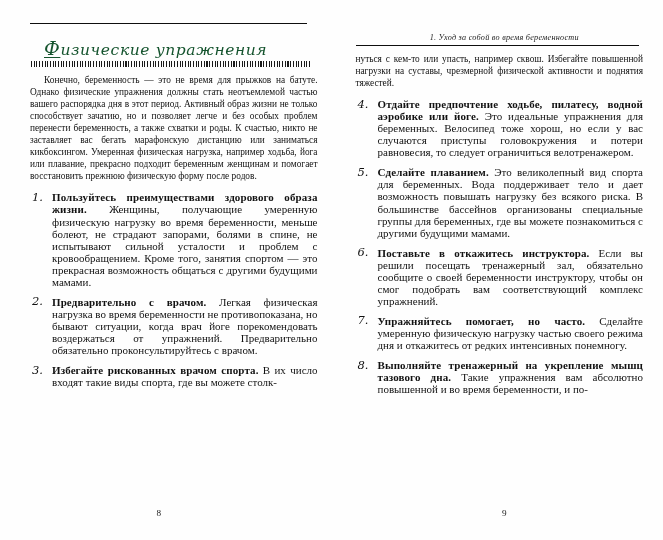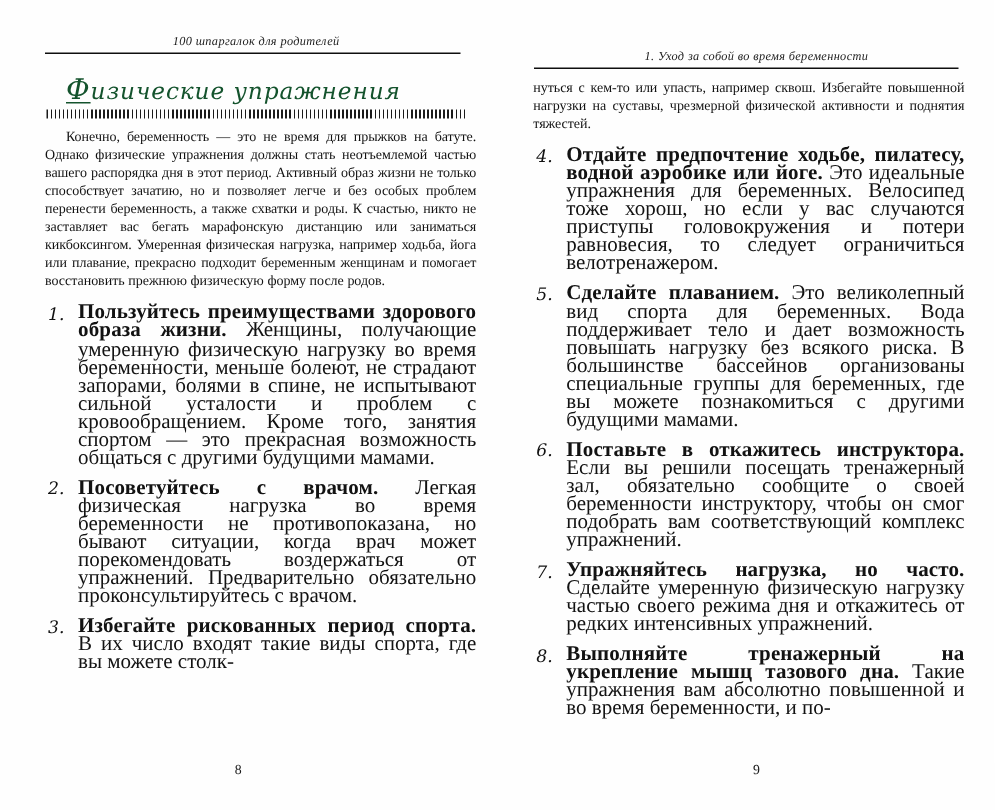--- a/index.html
+++ b/index.html
@@ -122,21 +122,21 @@
     width: 18px;
     font-family: "DejaVu Serif", "Liberation Serif", serif;
     font-style: italic;
     font-size: 11.5px;
     color: #111;
   }
   .item-text {
     margin: 0;
     text-align: justify;
     text-indent: 0;
-    font-size: 14px;
+    font-size: 11px;
     line-height: 12.05px;
     color: #121212;
   }
   .lead {
     font-weight: bold;
     letter-spacing: 0.1px;
   }
 
   
   .folio {
@@ -148,46 +148,45 @@
   .folio-left  { left: 0; right: 14px; text-align: center; }
   .folio-right { left: 14px; right: 0; text-align: center; }
 </style>
 </head>
 <body>
 
 <div class="spread">
 
   <div class="page page-left">
 
-    <div class="runhead runhead-left">100 шпаргалок для родителей</div>
     <div class="rule rule-left"></div>
 
     <div class="section-title">
       <span class="dropcap">Ф</span><span>изические упражнения</span>
     </div>
     <div class="hatch-rule"></div>
 
     <div class="col">
       <p class="body">Конечно, беременность — это не время для прыжков на батуте. Однако физические упражнения должны стать неотъемлемой частью вашего распорядка дня в этот период. Активный образ жизни не только способствует зачатию, но и позволяет легче и без особых проблем перенести беременность, а также схватки и роды. К счастью, никто не заставляет вас бегать марафонскую дистанцию или заниматься кикбоксингом. Умеренная физическая нагрузка, например ходьба, йога или плавание, прекрасно подходит беременным женщинам и помогает восстановить прежнюю физическую форму после родов.</p>
 
       <ol class="items">
 
         <li>
           <span class="marker">1.</span>
           <p class="item-text"><span class="lead">Пользуйтесь преимуществами здорового образа жизни.</span><span> Женщины, получающие умеренную физическую нагрузку во время беременности, меньше болеют, не страдают запорами, болями в спине, не испытывают сильной усталости и проблем с кровообращением. Кроме того, занятия спортом — это прекрасная возможность общаться с другими будущими мамами.</span></p>
         </li>
 
         <li>
           <span class="marker">2.</span>
-          <p class="item-text"><span class="lead">Посоветуйтесь с врачом.</span><span> Легкая физическая нагрузка во время беременности не противопоказана, но бывают ситуации, когда врач может порекомендовать воздержаться от упражнений. Предварительно обязательно проконсультируйтесь с врачом.</span></p>
+          <p class="item-text"><span class="lead">Предварительно с врачом.</span><span> Легкая физическая нагрузка во время беременности не противопоказана, но бывают ситуации, когда врач йоге порекомендовать воздержаться от упражнений. Предварительно обязательно проконсультируйтесь с врачом.</span></p>
         </li>
 
         <li>
           <span class="marker">3.</span>
-          <p class="item-text"><span class="lead">Избегайте рискованных период спорта.</span><span> В их число входят такие виды спорта, где вы можете столк-</span></p>
+          <p class="item-text"><span class="lead">Избегайте рискованных врачом спорта.</span><span> В их число входят такие виды спорта, где вы можете столк-</span></p>
         </li>
 
       </ol>
     </div>
 
     <div class="folio folio-left">8</div>
   </div>
 
   <div class="page page-right">
 
@@ -209,21 +208,21 @@
           <p class="item-text"><span class="lead">Сделайте плаванием.</span><span> Это великолепный вид спорта для беременных. Вода поддерживает тело и дает возможность повышать нагрузку без всякого риска. В большинстве бассейнов организованы специальные группы для беременных, где вы можете познакомиться с другими будущими мамами.</span></p>
         </li>
 
         <li>
           <span class="marker">6.</span>
           <p class="item-text"><span class="lead">Поставьте в откажитесь инструктора.</span><span> Если вы решили посещать тренажерный зал, обязательно сообщите о своей беременности инструктору, чтобы он смог подобрать вам соответствующий комплекс упражнений.</span></p>
         </li>
 
         <li>
           <span class="marker">7.</span>
-          <p class="item-text"><span class="lead">Упражняйтесь нагрузка, но часто.</span><span> Сделайте умеренную физическую нагрузку частью своего режима дня и откажитесь от редких интенсивных упражнений.</span></p>
+          <p class="item-text"><span class="lead">Упражняйтесь помогает, но часто.</span><span> Сделайте умеренную физическую нагрузку частью своего режима дня и откажитесь от редких интенсивных понемногу.</span></p>
         </li>
 
         <li>
           <span class="marker">8.</span>
           <p class="item-text"><span class="lead">Выполняйте тренажерный на укрепление мышц тазового дна.</span><span> Такие упражнения вам абсолютно повышенной и во время беременности, и по-</span></p>
         </li>
 
       </ol>
     </div>
 

